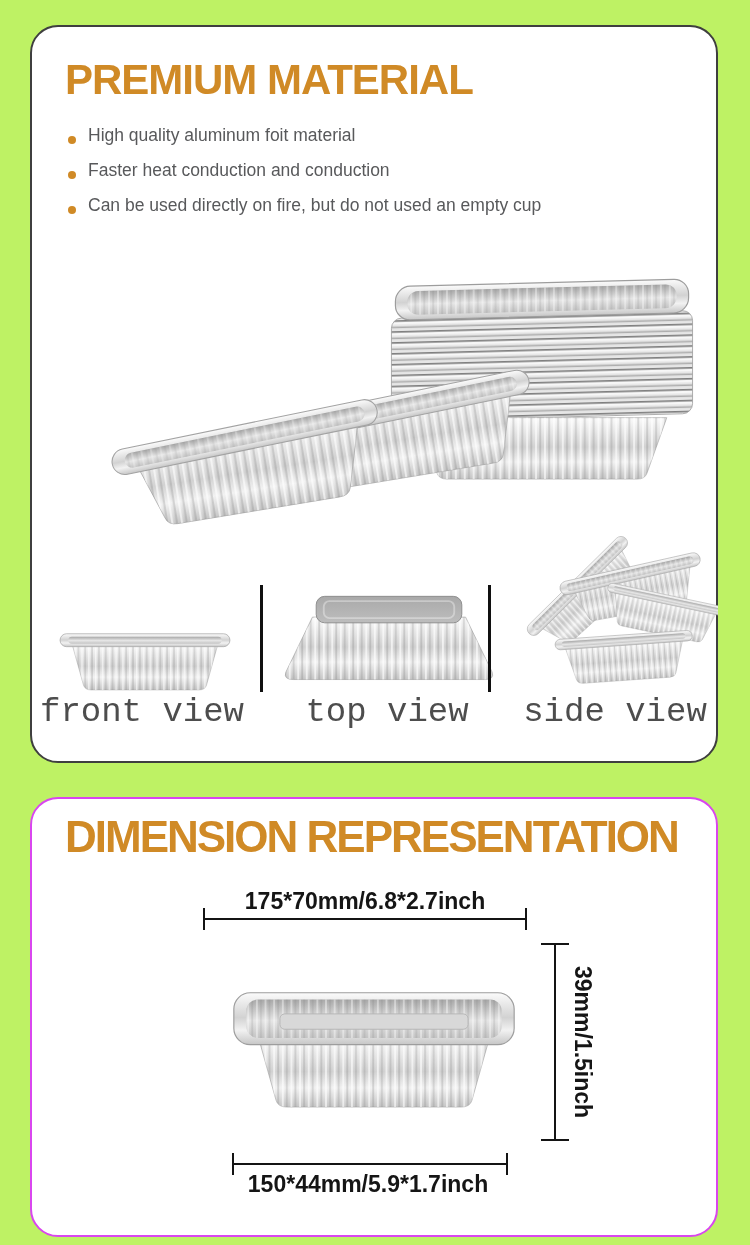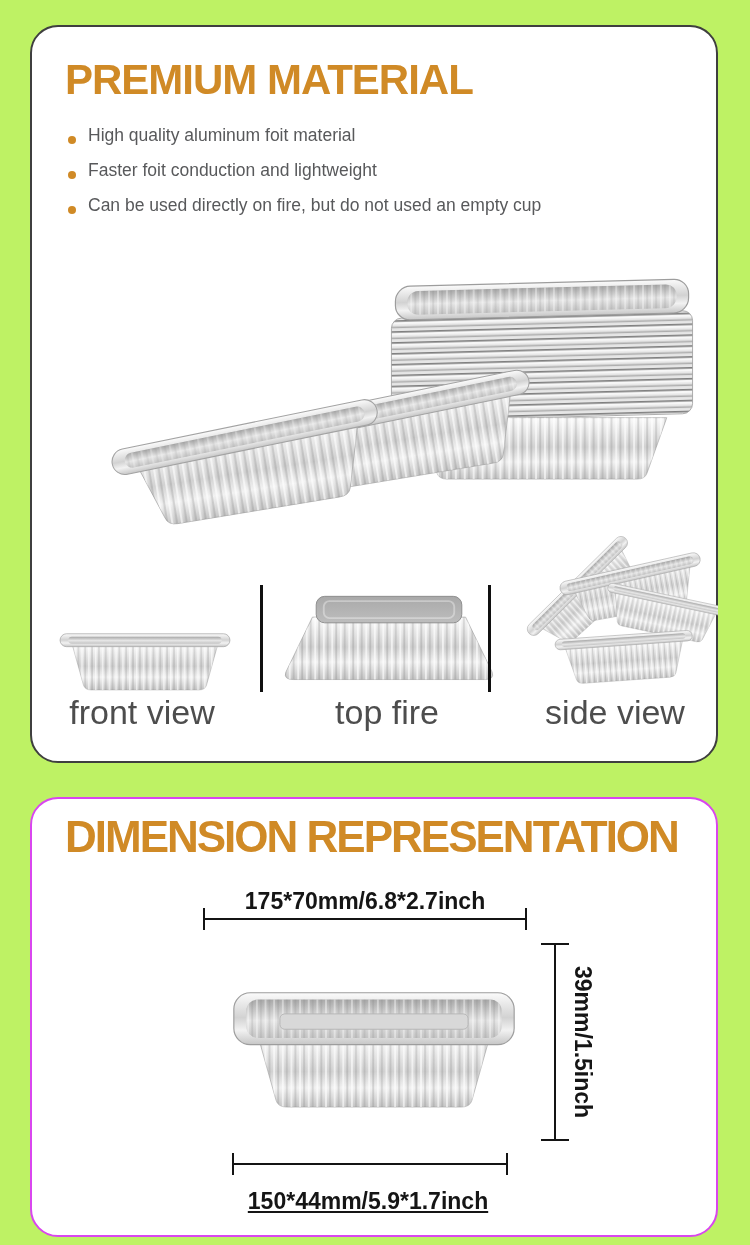--- a/index.html
+++ b/index.html
@@ -73,33 +73,34 @@
   .view-img--front { left: 22px;  top: 590px; width: 182px; height: 76px; }
   .view-img--top   { left: 248px; top: 558px; width: 218px; height: 104px; }
   .view-img--side  { left: 462px; top: 506px; width: 224px; height: 160px; }
   .view-label {
     position: absolute;
     top: 666px;
     transform: translateX(-50%);
     font-size: 34px;
     color: #4d4d4d;
     white-space: nowrap;
+    font-family: Liberation Mono, monospace;
   }
   .view-label--front { left: 110px; }
   .view-label--top   { left: 355px; }
   .view-label--side  { left: 583px; text-align: center; }
   .dim-text {
     position: absolute;
     font-size: 23px;
     font-weight: 700;
     color: #151515;
     white-space: nowrap;
   }
   .dim-text--top    { left: 333px; top: 89px;  transform: translateX(-50%); }
-  .dim-text--bottom { left: 336px; top: 389px; transform: translateX(-50%); text-decoration: underline; }
+  .dim-text--bottom { left: 336px; top: 372px; transform: translateX(-50%); }
   .dim-text--height {
     left: 532px; top: 144px;
     height: 198px; width: 32px;
     writing-mode: vertical-rl;
     text-align: center;
   }
   .dim-line { position: absolute; background: #141414; }
   .dim-line--h { height: 2px; }
   .dim-line--v { width: 2px; }
   .tick-v { position: absolute; width: 2px; height: 22px; background: #141414; }
@@ -189,21 +190,21 @@
   <div class="card card--premium">
     <h1 class="section-title section-title--premium">PREMIUM MATERIAL</h1>
 
     <div class="bullets">
       <div class="bullet-row">
         <div class="bullet-dot"></div>
         <div class="bullet-text">High quality aluminum foit material</div>
       </div>
       <div class="bullet-row">
         <div class="bullet-dot"></div>
-        <div class="bullet-text">Faster foit conduction and lightweight</div>
+        <div class="bullet-text">Faster heat conduction and conduction</div>
       </div>
       <div class="bullet-row">
         <div class="bullet-dot"></div>
         <div class="bullet-text">Can be used directly on fire, but do not used an empty cup</div>
       </div>
     </div>
 
     <svg class="hero-svg" viewBox="0 0 660 262">
       <use href="#stack" xlink:href="#stack" x="336" y="12" width="318" height="208"></use>
       <g transform="translate(212,118) rotate(-9)">
@@ -231,21 +232,21 @@
         </g>
       <g transform="translate(116,36) rotate(12)">
           <use href="#panfront" xlink:href="#panfront" width="132" height="55"></use>
         </g>
       <g transform="translate(56,94) rotate(-4)">
           <use href="#panfront" xlink:href="#panfront" width="152" height="63"></use>
         </g>
     </svg>
 
     <div class="view-label view-label--front">front view</div>
-    <div class="view-label view-label--top">top fire</div>
+    <div class="view-label view-label--top">top view</div>
     <div class="view-label view-label--side">side view</div>
   </div>
 
   <div class="card card--dimension">
     <h2 class="section-title section-title--dimension">DIMENSION REPRESENTATION</h2>
 
     <div class="dim-text dim-text--top">175*70mm/6.8*2.7inch</div>
     <div class="dim-line dim-line--h" style="left:172px; top:119px; width:322px;"></div>
     <div class="tick-v" style="left:171px; top:109px;"></div>
     <div class="tick-v" style="left:493px; top:109px;"></div>

